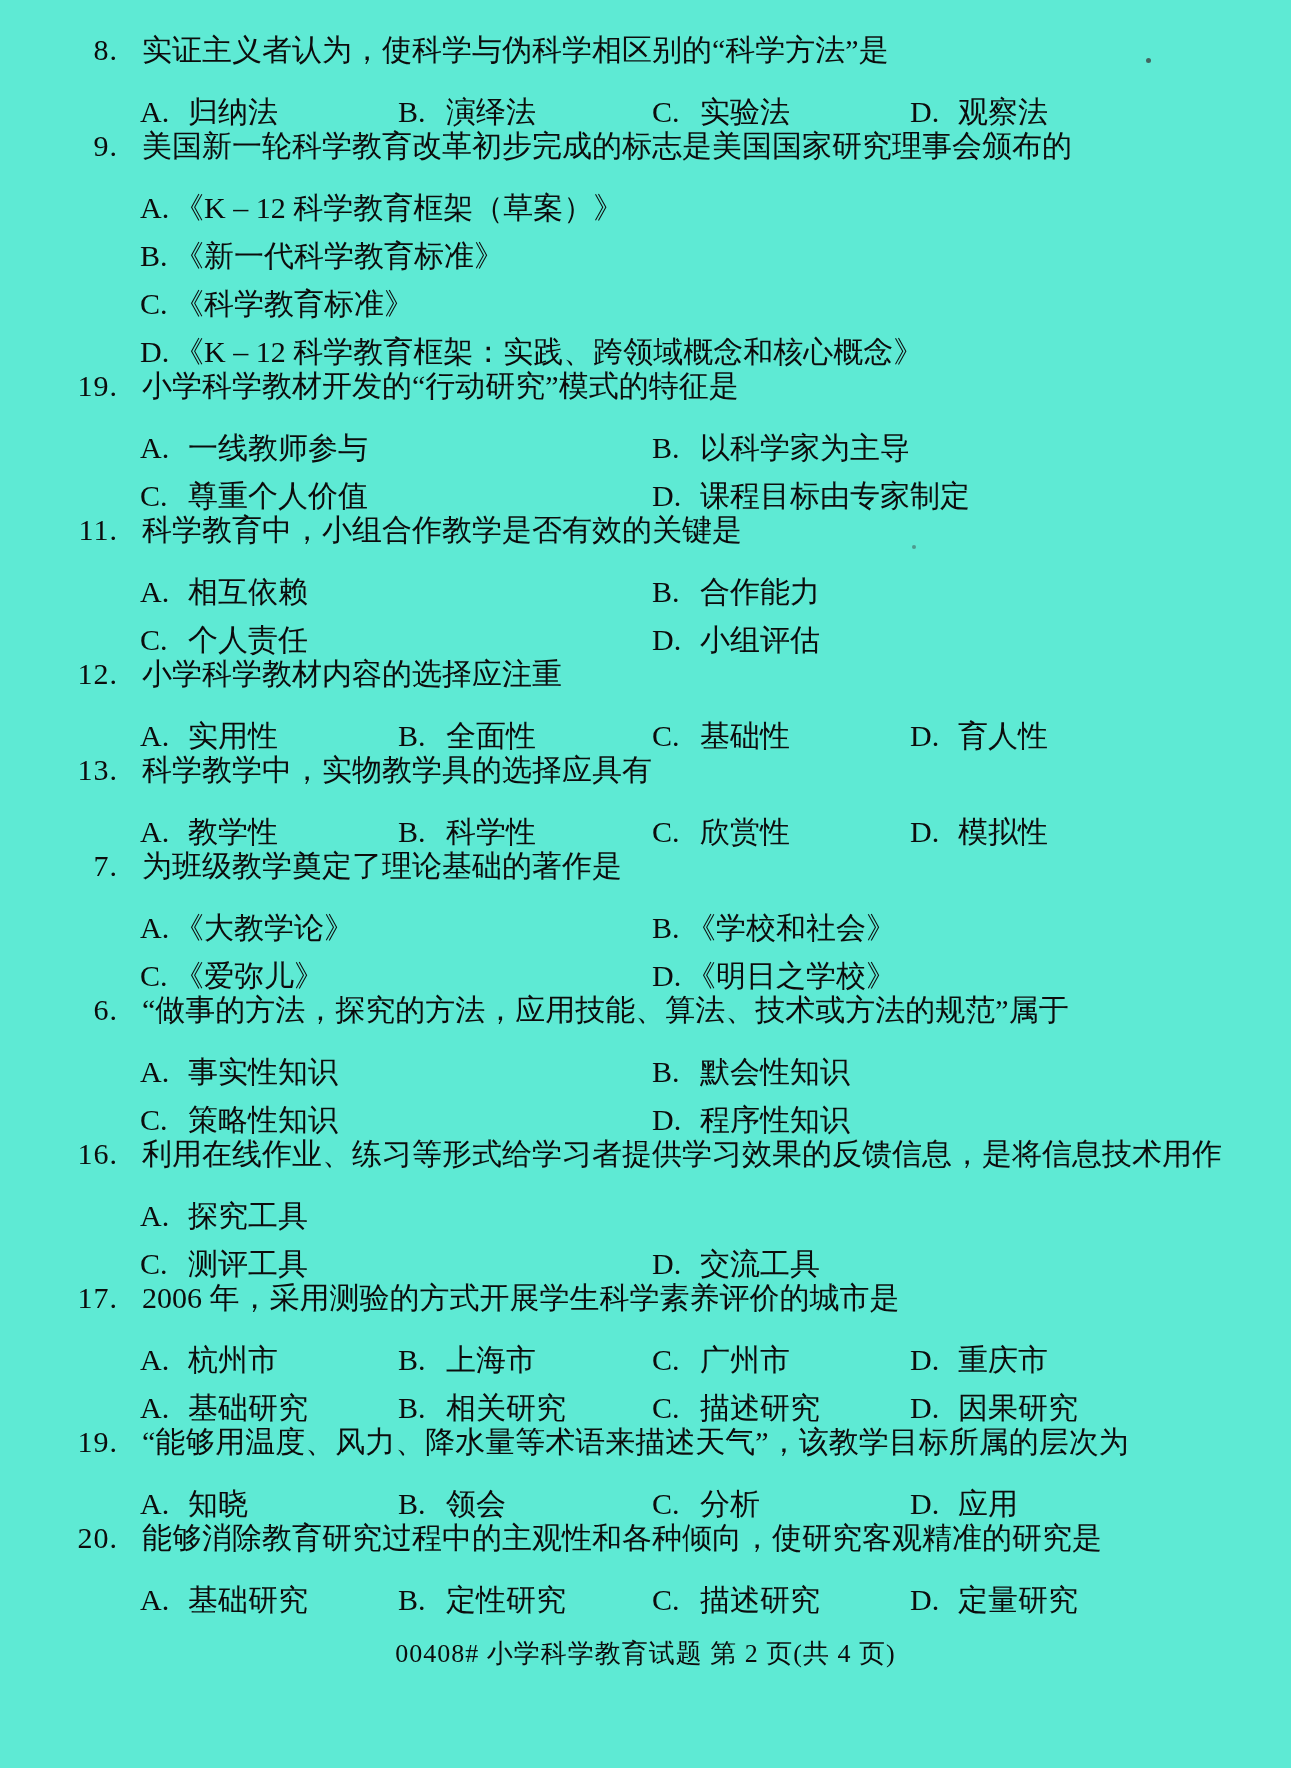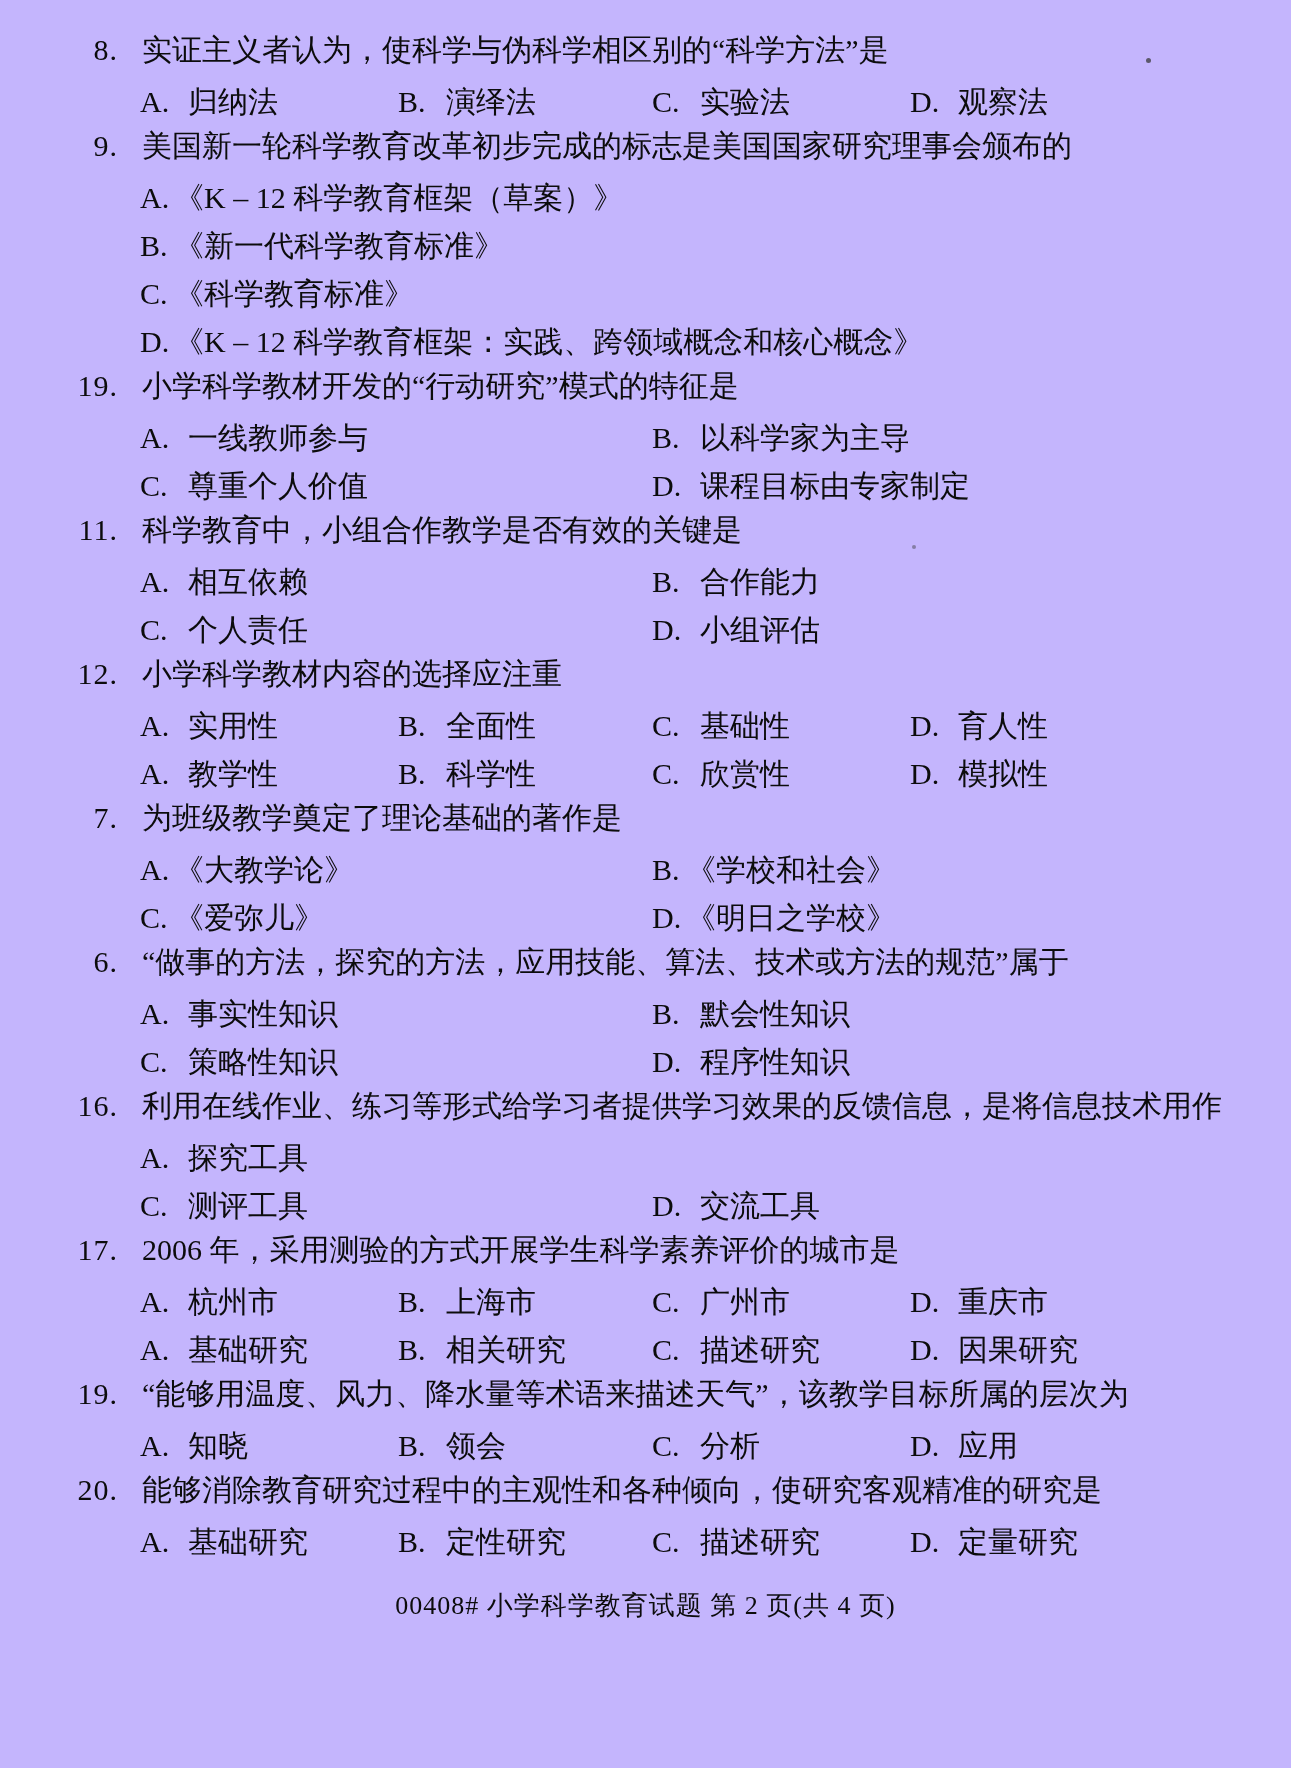--- a/index.html
+++ b/index.html
@@ -11,21 +11,21 @@
     width: 1291px;
     height: 1768px;
     position: relative;
     overflow: hidden;
     font-family: "Liberation Serif", "DejaVu Serif", serif;
     color: #0c0c0c;
   }
   #paper {
     position: absolute;
     inset: 0;
-    background: #c4b5fd;
+    background: #5eead4;
     padding-top: 26px;
     box-sizing: border-box;
     font-size: 30px;
   }
   .line {
     position: relative;
     height: 48px;
     line-height: 48px;
     white-space: nowrap;
   }
@@ -33,21 +33,21 @@
     display: inline-block;
     width: 118px;
     text-align: right;
     letter-spacing: 1px;
   }
   .stem {
     margin-left: 24px;
   }
   .opt {
     position: absolute;
-    top: 4px;
+    top: 14px;
     line-height: 48px;
     white-space: nowrap;
   }
   .c1 { left: 140px; }
   .c2 { left: 398px; }
   .c3 { left: 652px; }
   .c4 { left: 910px; }
   .olabel {
     display: inline-block;
     min-width: 34px;
@@ -143,20 +143,23 @@
     <div class="line">
       <span class="opt c1"><span class="olabel">A.</span><span class="otext">实用性</span></span>
       <span class="opt c2"><span class="olabel">B.</span><span class="otext">全面性</span></span>
       <span class="opt c3"><span class="olabel">C.</span><span class="otext">基础性</span></span>
       <span class="opt c4"><span class="olabel">D.</span><span class="otext">育人性</span></span>
     </div>
   </section>
 
   <section>
     <div class="line">
+      <span class="qnum">13.</span><span class="stem">科学教学中，实物教学具的选择应具有</span>
+    </div>
+    <div class="line">
       <span class="opt c1"><span class="olabel">A.</span><span class="otext">教学性</span></span>
       <span class="opt c2"><span class="olabel">B.</span><span class="otext">科学性</span></span>
       <span class="opt c3"><span class="olabel">C.</span><span class="otext">欣赏性</span></span>
       <span class="opt c4"><span class="olabel">D.</span><span class="otext">模拟性</span></span>
     </div>
   </section>
 
   <section>
     <div class="line">
       <span class="qnum">7.</span><span class="stem">为班级教学奠定了理论基础的著作是</span>

